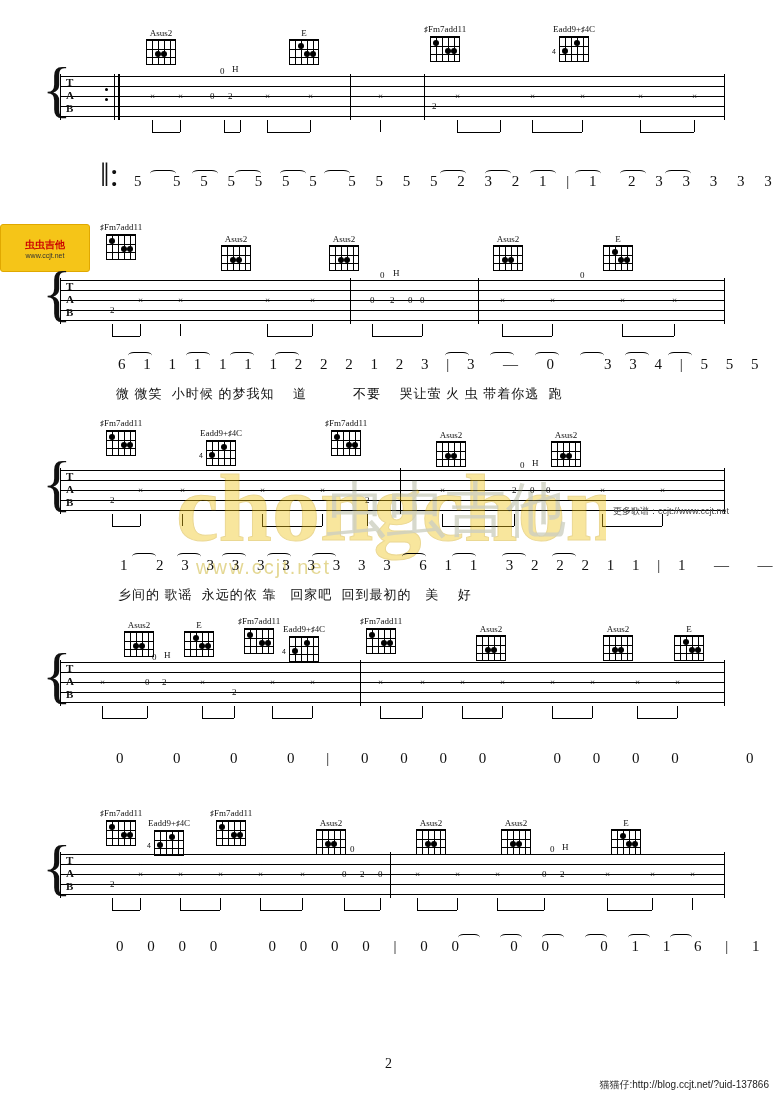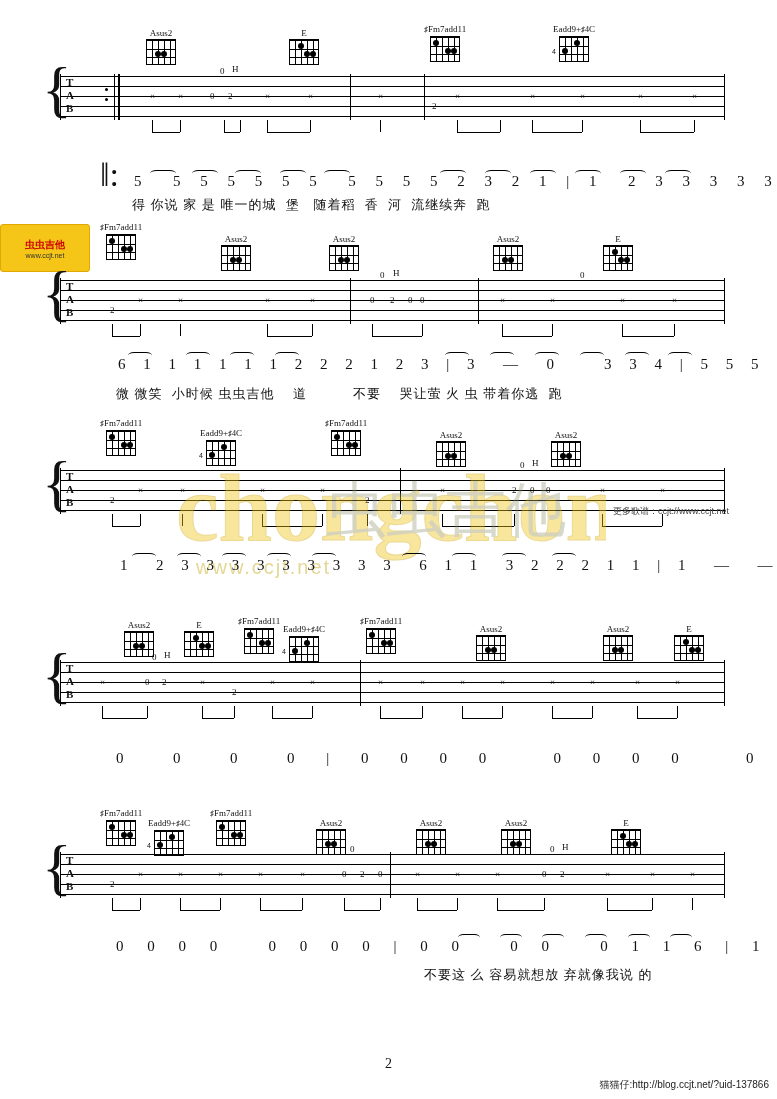--- a/index.html
+++ b/index.html
@@ -217,21 +217,20 @@
       <div class="stem" style="left:580px;top:0;height:12px"></div>
       <div class="stem" style="left:634px;top:0;height:12px"></div>
       <div class="beam" style="left:580px;top:12px;width:54px"></div>
     </div>
   </div>
 
   <div class="abs" style="left:100px;top:160px;">
     <div class="repeat-open">‖:</div>
   </div>
   <div class="jp" style="left:134px;top:173px;letter-spacing:8px;">5  5 5 5 5 5 5  5 5 5 5 2 3 2 1 | 1  2 3 3 3 3 3 3 3 3 3  2 3 1 6</div>
-  <div class="lyr" style="left:132px;top:196px;letter-spacing:1px;">得 你说 家 是 唯一的城  堡   随着稻  香  河  流继续奔  跑</div>
   <div class="abs" style="left:140px;top:170px;width:560px;height:8px;">
     <div class="slur" style="left:10px;top:0;width:26px"></div>
     <div class="slur" style="left:52px;top:0;width:26px"></div>
     <div class="slur" style="left:95px;top:0;width:26px"></div>
     <div class="slur" style="left:140px;top:0;width:26px"></div>
     <div class="slur" style="left:184px;top:0;width:26px"></div>
     <div class="slur" style="left:300px;top:0;width:26px"></div>
     <div class="slur" style="left:345px;top:0;width:26px"></div>
     <div class="slur" style="left:390px;top:0;width:26px"></div>
     <div class="slur" style="left:435px;top:0;width:26px"></div>
@@ -356,21 +355,21 @@
       <div class="stem" style="left:442px;top:0;height:12px"></div>
       <div class="stem" style="left:492px;top:0;height:12px"></div>
       <div class="beam" style="left:442px;top:12px;width:50px"></div>
       <div class="stem" style="left:562px;top:0;height:12px"></div>
       <div class="stem" style="left:614px;top:0;height:12px"></div>
       <div class="beam" style="left:562px;top:12px;width:52px"></div>
     </div>
   </div>
 
   <div class="jp" style="left:118px;top:356px;letter-spacing:7px;">6 1 1 1 1 1 1 2 2 2 1 2 3 | 3  —  0    3 3 4 | 5 5 5 5 5 5 5 5 5 5 2 3 2 1</div>
-  <div class="lyr" style="left:116px;top:385px;letter-spacing:1px;">微 微笑  小时候 虫虫吉他    道          不要    哭让萤 火 虫 带着你逃  跑</div>
+  <div class="lyr" style="left:116px;top:385px;letter-spacing:1px;">微 微笑  小时候 的梦我知    道          不要    哭让萤 火 虫 带着你逃  跑</div>
   <div class="abs" style="left:120px;top:352px;width:580px;height:8px;">
     <div class="slur" style="left:8px;top:0;width:24px"></div>
     <div class="slur" style="left:66px;top:0;width:24px"></div>
     <div class="slur" style="left:110px;top:0;width:24px"></div>
     <div class="slur" style="left:155px;top:0;width:24px"></div>
     <div class="slur" style="left:325px;top:0;width:24px"></div>
     <div class="slur" style="left:370px;top:0;width:24px"></div>
     <div class="slur" style="left:415px;top:0;width:24px"></div>
     <div class="slur" style="left:460px;top:0;width:24px"></div>
     <div class="slur" style="left:505px;top:0;width:24px"></div>
@@ -492,20 +491,21 @@
   </div>
 
   <div class="wm-center">
     <div class="big">chongchong</div>
     <div class="sub">www.ccjt.net</div>
     <div class="cn">虫虫吉他</div>
   </div>
   <div class="wm-note">更多歌谱：ccjt://www.ccjt.net</div>
 
   <div class="jp" style="left:120px;top:557px;letter-spacing:7px;">1  2 3 3 3 3 3 3 3 3 3  6 1 1  3 2 2 2 1 1 | 1  —  —  —</div>
+  <div class="lyr" style="left:118px;top:586px;letter-spacing:1px;">乡间的 歌谣  永远的依 靠   回家吧  回到最初的   美    好</div>
   <div class="abs" style="left:122px;top:553px;width:580px;height:8px;">
     <div class="slur" style="left:10px;top:0;width:24px"></div>
     <div class="slur" style="left:55px;top:0;width:24px"></div>
     <div class="slur" style="left:100px;top:0;width:24px"></div>
     <div class="slur" style="left:145px;top:0;width:24px"></div>
     <div class="slur" style="left:190px;top:0;width:24px"></div>
     <div class="slur" style="left:280px;top:0;width:24px"></div>
     <div class="slur" style="left:330px;top:0;width:24px"></div>
     <div class="slur" style="left:380px;top:0;width:24px"></div>
     <div class="slur" style="left:430px;top:0;width:24px"></div>
@@ -827,21 +827,20 @@
       <div class="stem" style="left:484px;top:0;height:12px"></div>
       <div class="beam" style="left:437px;top:12px;width:47px"></div>
       <div class="stem" style="left:547px;top:0;height:12px"></div>
       <div class="stem" style="left:592px;top:0;height:12px"></div>
       <div class="beam" style="left:547px;top:12px;width:45px"></div>
       <div class="stem" style="left:632px;top:0;height:12px"></div>
     </div>
   </div>
 
   <div class="jp" style="left:116px;top:938px;letter-spacing:10px;">0 0 0 0   0 0 0 0 | 0 0   0 0   0 1 1 6 | 1 1 1 1 1 1 1 1 1 1 7 1 1 6</div>
-  <div class="lyr" style="left:424px;top:966px;letter-spacing:1px;">不要这 么 容易就想放 弃就像我说 的</div>
   <div class="abs" style="left:430px;top:934px;width:280px;height:8px;">
     <div class="slur" style="left:28px;top:0;width:22px"></div>
     <div class="slur" style="left:70px;top:0;width:22px"></div>
     <div class="slur" style="left:112px;top:0;width:22px"></div>
     <div class="slur" style="left:155px;top:0;width:22px"></div>
     <div class="slur" style="left:198px;top:0;width:22px"></div>
     <div class="slur" style="left:240px;top:0;width:22px"></div>
   </div>
 
   <div class="pagenum">2</div>

